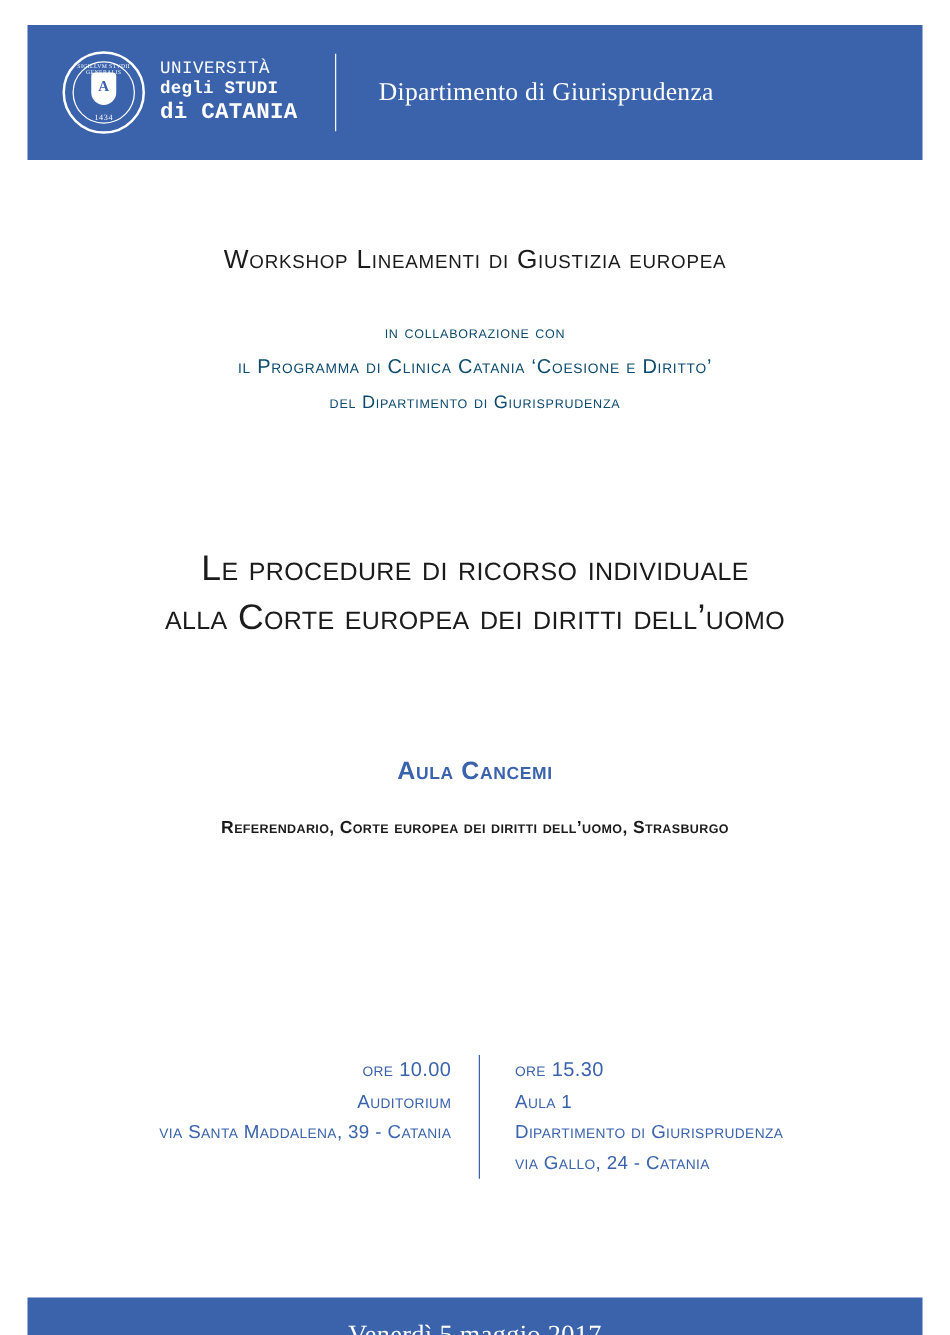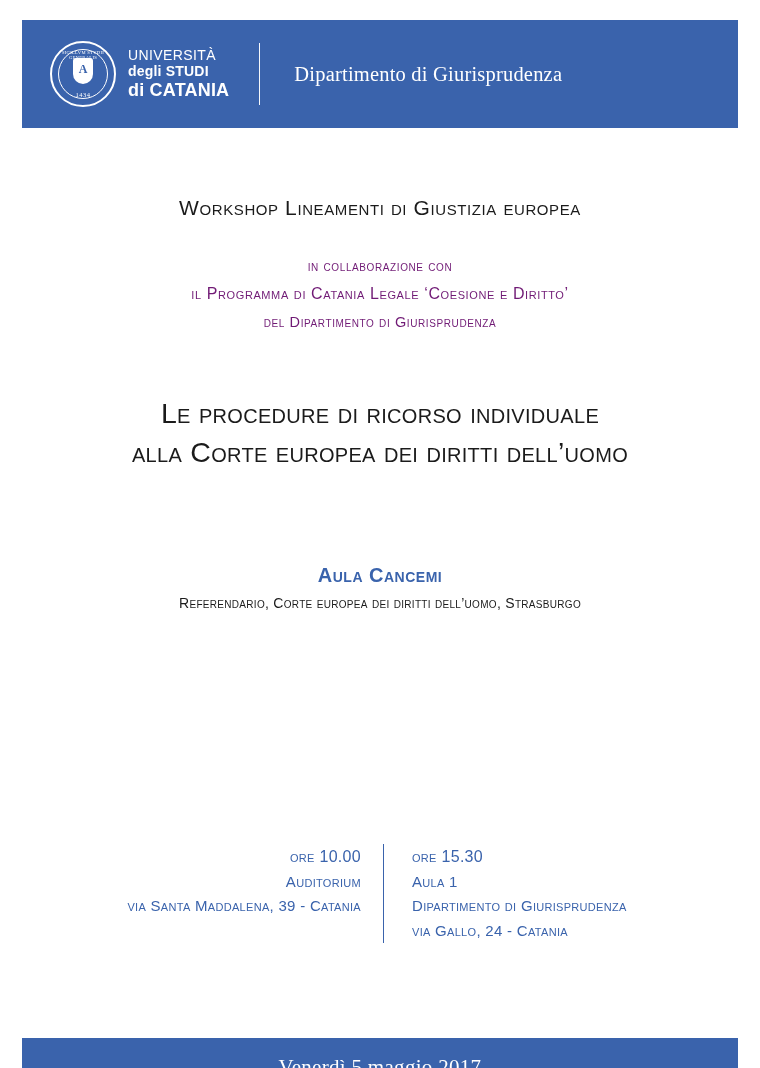--- a/index.html
+++ b/index.html
@@ -84,21 +84,21 @@
     top: 7px;
     text-align: center;
     font-size: 4.6px;
     letter-spacing: .3px;
     color: #ffffff;
     font-family: "Liberation Serif", serif;
   }
   .uni-name {
     color: #ffffff;
     line-height: 1.12;
-    font-family: Liberation Sans, sans-serif;
+    font-family: Liberation Mono, monospace;
   }
   .uni-name .l1 { font-size: 14px; letter-spacing: .4px; }
   .uni-name .l2 { font-size: 14px; font-weight: bold; letter-spacing: .2px; }
   .uni-name .l3 { font-size: 18px; font-weight: bold; letter-spacing: .2px; }
   .header-div {
     width: 1px;
     height: 62px;
     background: #ffffff;
     margin: 0 34px 0 30px;
     opacity: .95;
@@ -123,55 +123,56 @@
     margin-top: 68px;
     font-size: 21px;
     color: #1b1b1b;
     letter-spacing: .6px;
     font-variant: small-caps;
   }
   .collab {
     margin-top: 38px;
     font-size: 14.5px;
     letter-spacing: .6px;
-    color: #701a75;
+    color: #0c4a6e;
     font-variant: small-caps;
   }
   .collab .line2 {
     margin-top: 11px;
     font-size: 16px;
   }
   .collab .line3 {
     margin-top: 11px;
     font-size: 14.5px;
   }
 
   .main-title {
-    margin-top: 64px;
+    margin-top: 106px;
     font-size: 28.5px;
     line-height: 1.36;
     letter-spacing: .3px;
     color: #1b1b1b;
     font-variant: small-caps;
   }
 
   .speaker {
     margin-top: 92px;
     color: #3a63ac;
     font-size: 20px;
     letter-spacing: .5px;
     font-weight: bold;
     font-variant: small-caps;
   }
   .speaker-role {
-    margin-top: 8px;
+    margin-top: 24px;
     font-size: 14px;
     letter-spacing: .3px;
     color: #1b1b1b;
     font-variant: small-caps;
+    font-weight: bold;
   }
 
   
   .venues {
     position: absolute;
     left: 26px;
     right: 19px;
     top: 648px;
     display: flex;
     justify-content: center;
@@ -236,21 +237,21 @@
     <div class="header-div"></div>
     <div class="dept">Dipartimento di Giurisprudenza</div>
   </div>
 
   <div class="body-area">
 
     <div class="workshop-title">Workshop Lineamenti di Giustizia europea</div>
 
     <div class="collab">
       <div>in collaborazione con</div>
-      <div class="line2">il Programma di Catania Legale ‘Coesione e Diritto’</div>
+      <div class="line2">il Programma di Clinica Catania ‘Coesione e Diritto’</div>
       <div class="line3">del Dipartimento di Giurisprudenza</div>
     </div>
 
     <div class="main-title">
       <div>Le procedure di ricorso individuale</div>
       <div>alla Corte europea dei diritti dell’uomo</div>
     </div>
 
     <div class="speaker">Aula Cancemi</div>
     <div class="speaker-role">Referendario, Corte europea dei diritti dell’uomo, Strasburgo</div>

